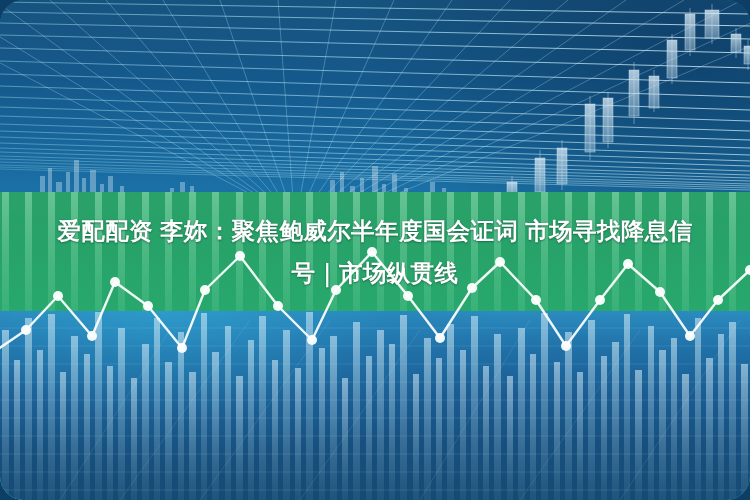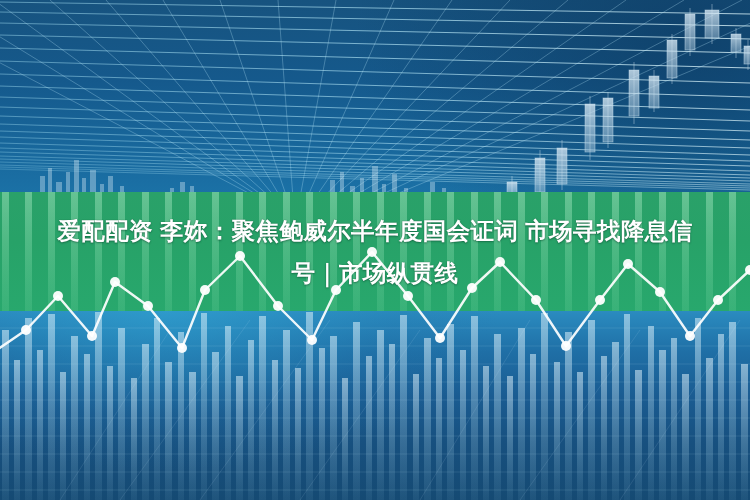--- a/index.html
+++ b/index.html
@@ -7,20 +7,21 @@
     width:750px; height:500px;
     background:#0d3f66;
     font-family:"Liberation Sans", sans-serif;
     overflow:hidden;
   }
   #stage {
     position:relative;
     width:750px; height:500px;
     overflow:hidden;
     background:#0f766e;
+    border-radius:24px;
   }
   .layer { position:absolute; inset:0; }
 
   
   #sky {
     background:
       radial-gradient(ellipse 520px 230px at 14% 100%, rgba(56,196,226,.92) 0%, rgba(40,164,206,.55) 38%, rgba(26,110,163,0) 72%),
       linear-gradient(180deg,
         #17537f 0%,
         #15598c 16%,

